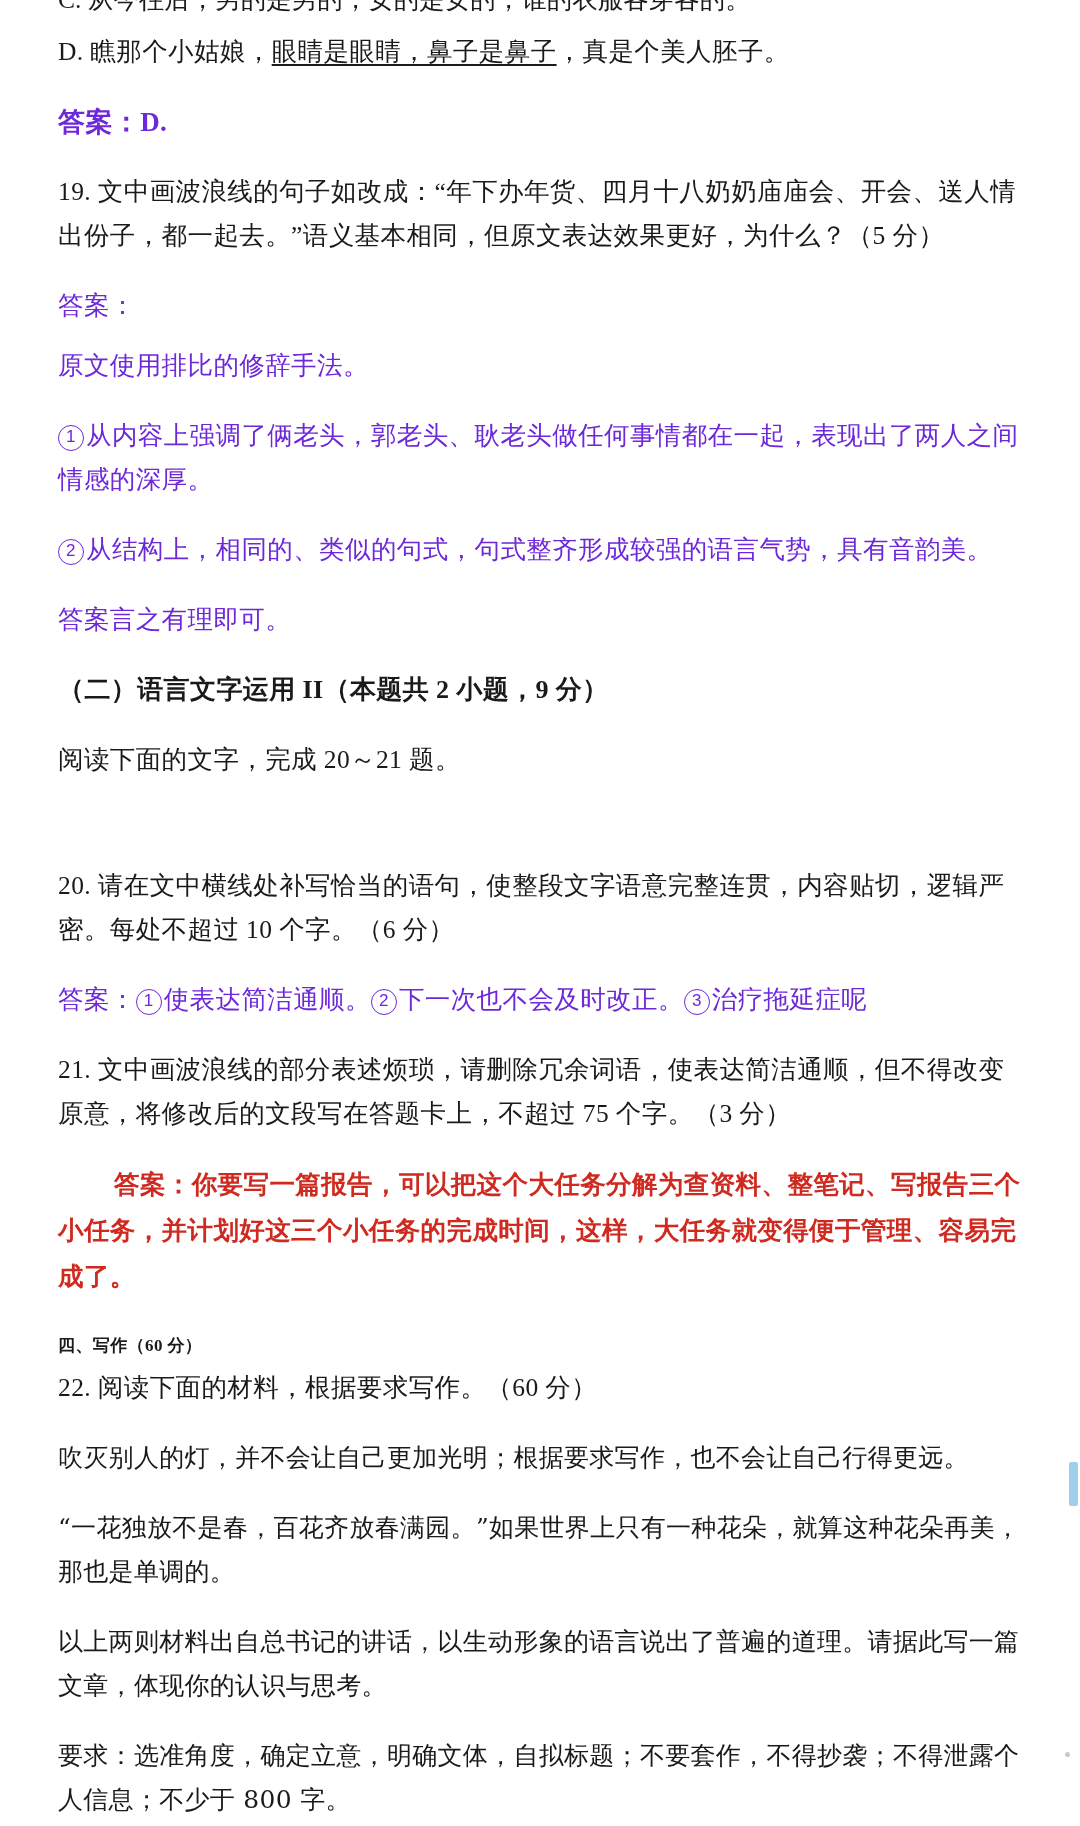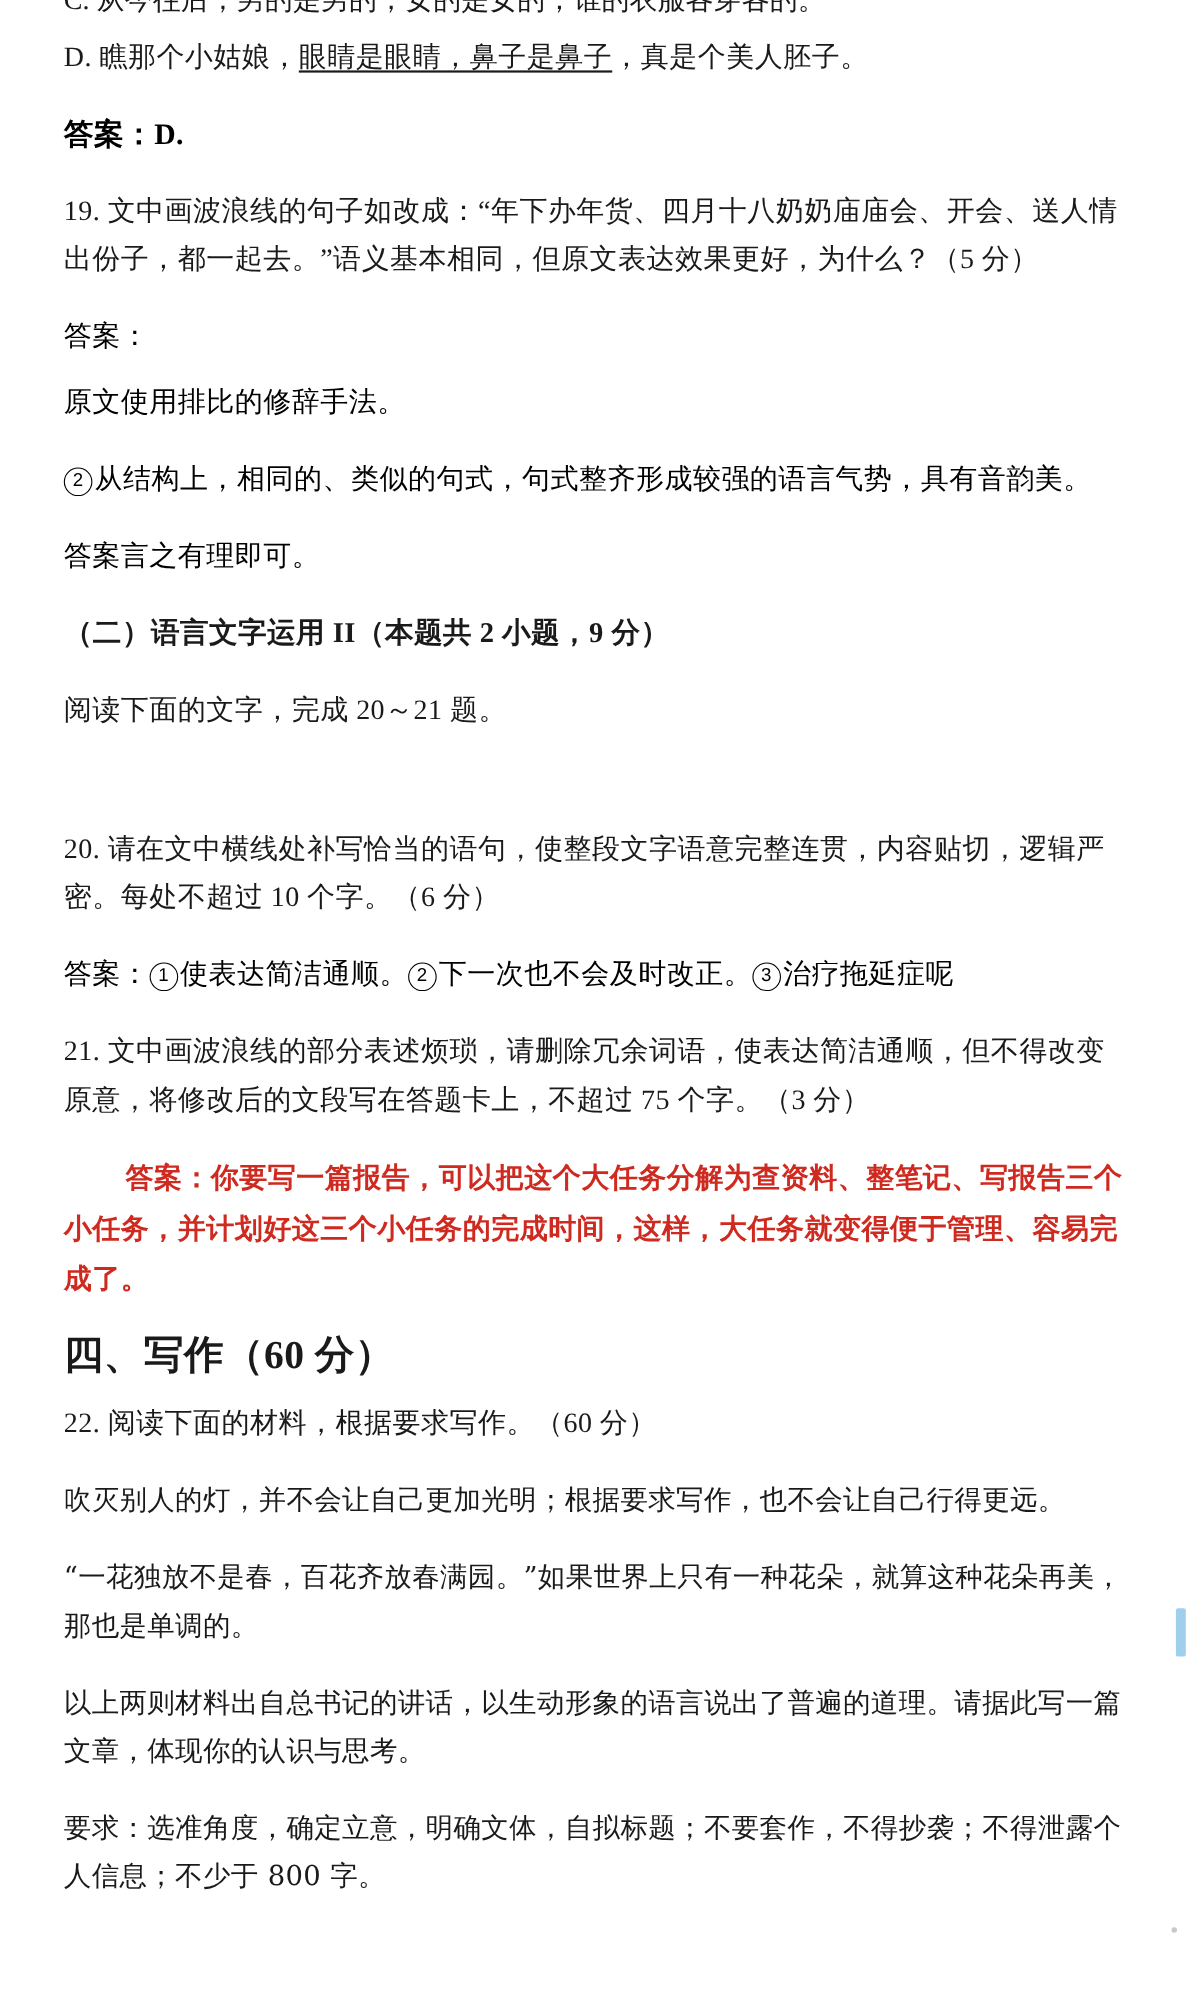--- a/index.html
+++ b/index.html
@@ -23,21 +23,21 @@
   }
   
   p {
     margin: 0;
     font-size: 25.5px;
     line-height: 44px;
     letter-spacing: 0.4px;
   }
   .blk { margin-bottom: 26px; }
   .blk-sm { margin-bottom: 16px; }
-  .red { color: #000000; }
+  .red { color: #6d28d9; }
   .bold { font-weight: bold; }
   .u { text-decoration: underline; text-underline-offset: 4px; }
   .first-cut {
     color: #1a1a1a;
     font-size: 25.5px;
     line-height: 44px;
     height: 24px;
     overflow: hidden;
     position: relative;
     margin: 0 0 6px 0;
@@ -68,23 +68,23 @@
   .gap-lg { height: 56px; }
   .ans-22 {
     color: #cf2a20;
     font-weight: bold;
     font-size: 25.5px;
     line-height: 46px;
   }
   .ans-22 .lead { padding-left: 56px; }
   .writing-head {
     font-weight: bold;
-    font-size: 36px;
+    font-size: 17px;
     line-height: 40px;
-    margin-bottom: 20px;
+    margin-bottom: 0;
   }
   .kai {
     font-family: "DejaVu Serif", "Liberation Serif", serif;
     font-style: normal;
   }
   .material {
     font-size: 25px;
     line-height: 44px;
     letter-spacing: 0.3px;
   }
@@ -122,20 +122,23 @@
   </p>
 
   <p class="blk red bold" style="font-size:27px;">答案：D.</p>
 
   <p class="blk">19. 文中画波浪线的句子如改成：“年下办年货、四月十八奶奶庙庙会、开会、送人情出份子，都一起去。”语义基本相同，但原文表达效果更好，为什么？（5 分）</p>
 
   <p class="blk-sm red">答案：</p>
 
   <p class="blk red">原文使用排比的修辞手法。</p>
 
+  <p class="blk red">
+    <span class="circ">1</span><span>从内容上强调了俩老头，郭老头、耿老头做任何事情都在一起，表现出了两人之间情感的深厚。</span>
+  </p>
 
   <p class="blk red">
     <span class="circ">2</span><span>从结构上，相同的、类似的句式，句式整齐形成较强的语言气势，具有音韵美。</span>
   </p>
 
   <p class="blk red">答案言之有理即可。</p>
 
   <p class="blk sec-head">（二）语言文字运用 II（本题共 2 小题，9 分）</p>
 
   <p class="blk">阅读下面的文字，完成 20～21 题。</p>

